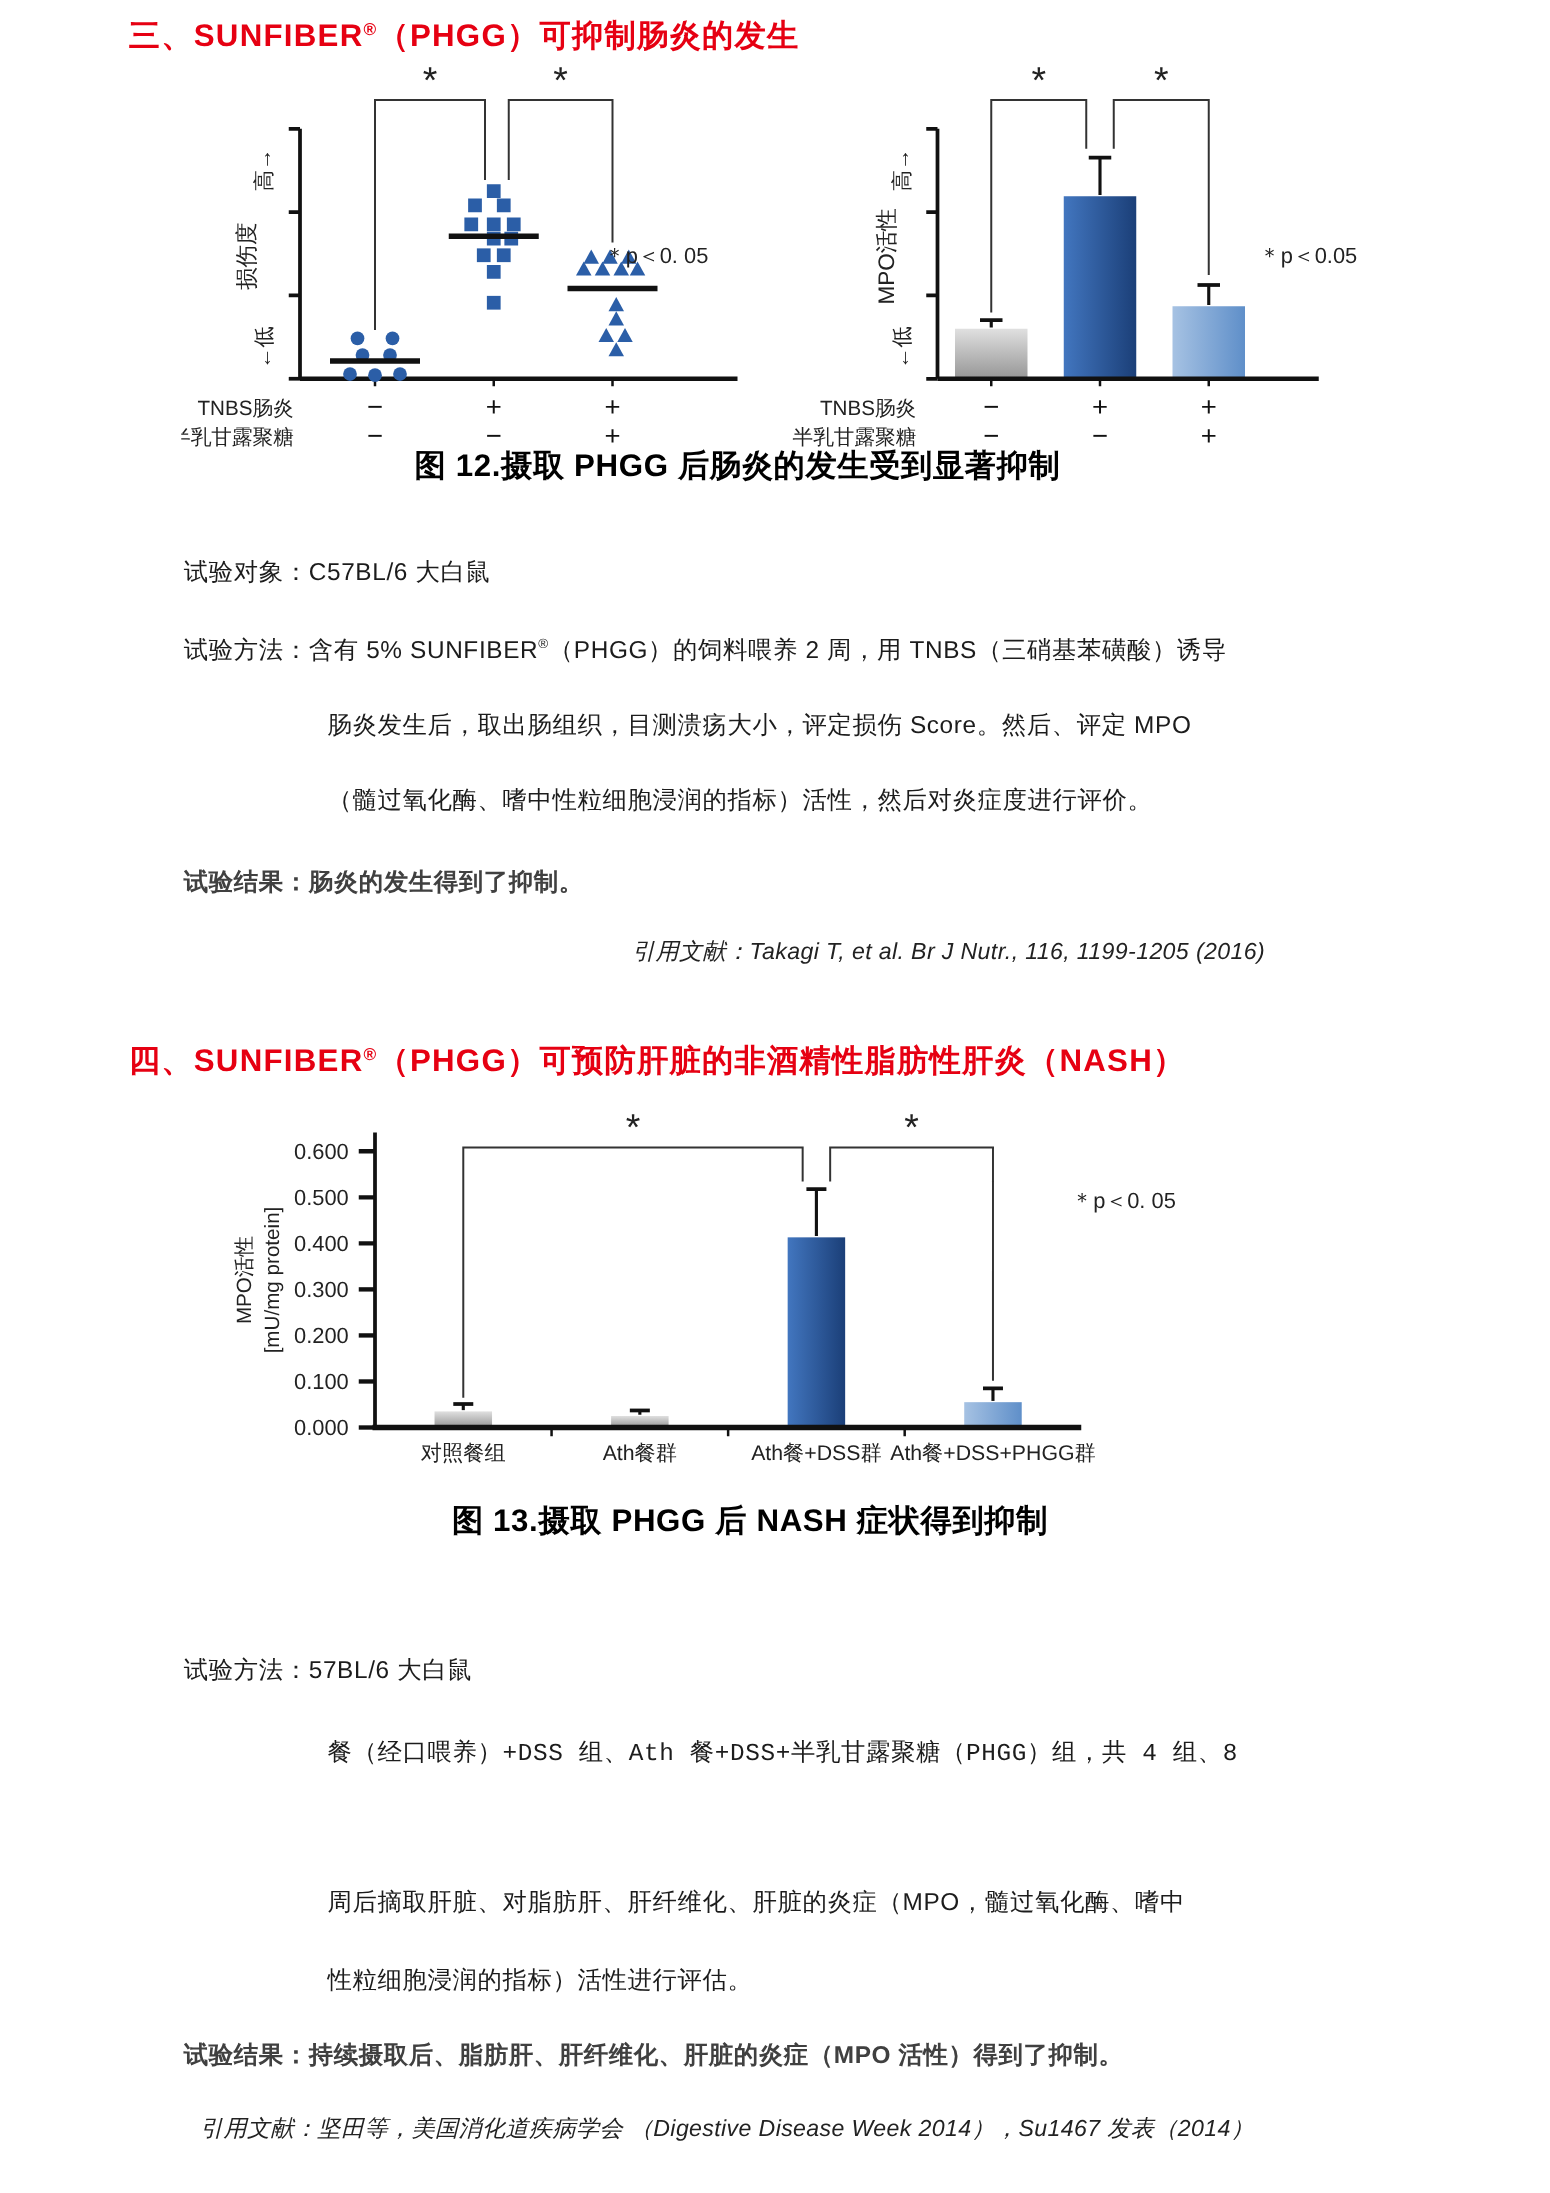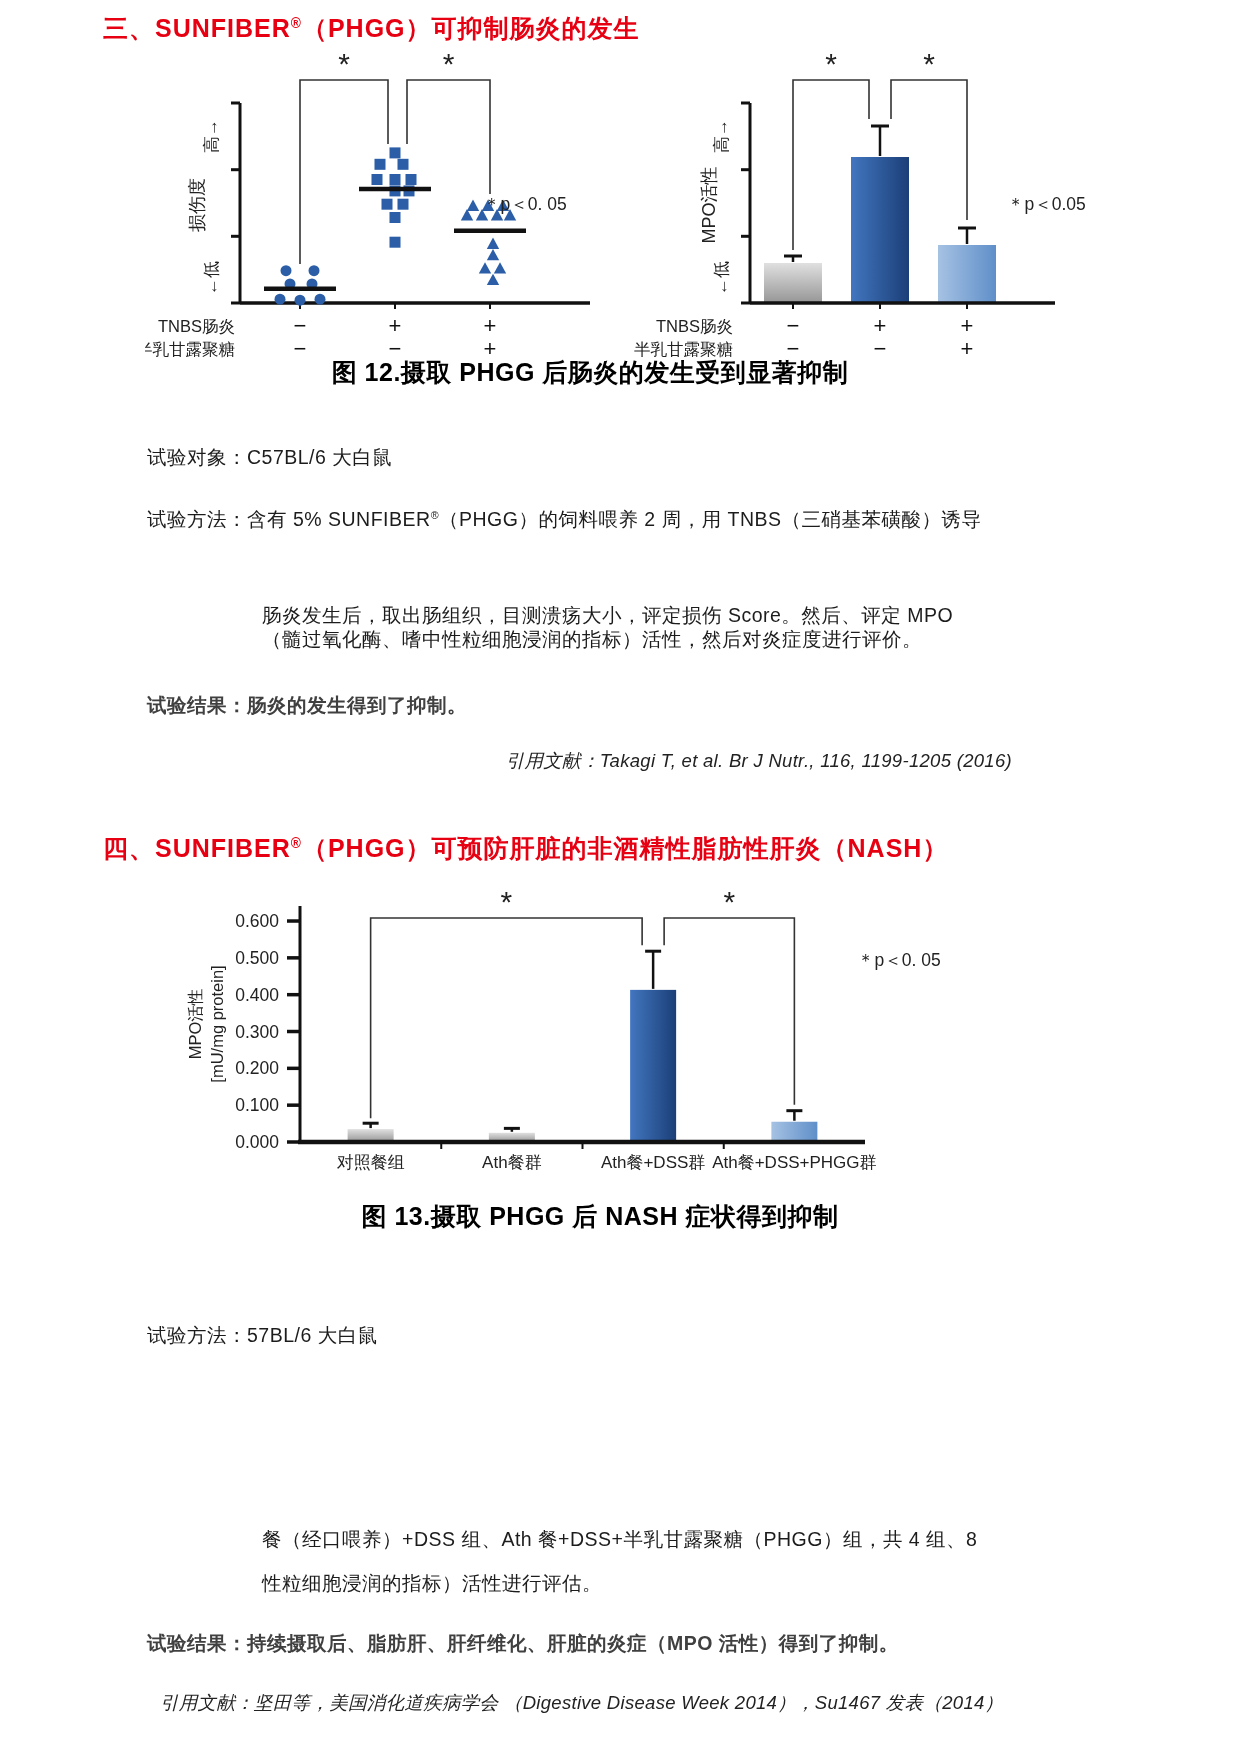--- a/index.html
+++ b/index.html
@@ -136,21 +136,21 @@
       <text x="352" y="308" text-anchor="middle" font-size="22" fill="#111">+</text>
       <text x="392" y="162" font-size="17.5" fill="#222">＊p＜0.05</text>
     </svg>
 
   <div class="caption abs" style="left:240px;top:356px;width:700px;">图 12.摄取 PHGG 后肠炎的发生受到显著抑制</div>
 
   <div class="body-line abs" style="left:147px;top:444px;">试验对象：C57BL/6 大白鼠</div>
 
   <div class="body-line abs" style="left:147px;top:506px;"><span>试验方法：</span><span>含有 5% SUNFIBER</span><sup>®</sup><span>（PHGG）的饲料喂养 2 周，用 TNBS（三硝基苯磺酸）诱导</span></div>
 
-  <div class="body-line abs" style="left:262px;top:566px;margin-top:36px;">肠炎发生后，取出肠组织，目测溃疡大小，评定损伤 Score。然后、评定 MPO</div>
+  <div class="body-line abs" style="left:262px;top:566px;">肠炎发生后，取出肠组织，目测溃疡大小，评定损伤 Score。然后、评定 MPO</div>
 
   <div class="body-line abs" style="left:262px;top:626px;">（髓过氧化酶、嗜中性粒细胞浸润的指标）活性，然后对炎症度进行评价。</div>
 
   <div class="result-line abs" style="left:147px;top:692px;">试验结果：肠炎的发生得到了抑制。</div>
 
   <div class="cite abs" style="right:228px;top:748px;">引用文献：Takagi T, et al. Br J Nutr., 116, 1199-1205 (2016)</div>
 
   <h1 class="sec-title abs" style="left:103px;top:832px;"><span>四、SUNFIBER</span><sup>®</sup><span>（PHGG）可预防肝脏的非酒精性脂肪性肝炎（NASH）</span></h1>
 
   <svg id="fig13-bar" class="abs" style="left:165px;top:888px;" width="840" height="300" viewBox="0 0 840 300">
@@ -210,22 +210,23 @@
       <text x="488.125" y="280" text-anchor="middle" font-size="17" fill="#222">Ath餐+DSS群</text>
       <text x="629.375" y="280" text-anchor="middle" font-size="17" fill="#222">Ath餐+DSS+PHGG群</text>
       <text x="692" y="78" font-size="17.5" fill="#222">＊p＜0. 05</text>
     </svg>
 
   <div class="caption abs" style="left:250px;top:1200px;width:700px;">图 13.摄取 PHGG 后 NASH 症状得到抑制</div>
 
   <div class="body-line abs" style="left:147px;top:1322px;">试验方法：57BL/6 大白鼠</div>
 
 
-  <div class="body-line abs" style="left:262px;top:1526px;">餐（经口喂养）+DSS 组、Ath 餐+DSS+半乳甘露聚糖（PHGG）组，共 4 组、8</div>
-
+  <div class="body-line abs" style="left:262px;top:1388px;font-family:Liberation Mono, monospace;">餐（经口喂养）+DSS 组、Ath 餐+DSS+半乳甘露聚糖（PHGG）组，共 4 组、8</div>
+
+  <div class="body-line abs" style="left:262px;top:1508px;">周后摘取肝脏、对脂肪肝、肝纤维化、肝脏的炎症（MPO，髓过氧化酶、嗜中</div>
 
   <div class="body-line abs" style="left:262px;top:1570px;">性粒细胞浸润的指标）活性进行评估。</div>
 
   <div class="result-line abs" style="left:147px;top:1630px;">试验结果：持续摄取后、脂肪肝、肝纤维化、肝脏的炎症（MPO 活性）得到了抑制。</div>
 
   <div class="cite abs" style="left:160px;top:1690px;">引用文献：坚田等，美国消化道疾病学会 （Digestive Disease Week 2014），Su1467 发表（2014）</div>
 
 </div>
 
 </body></html>

